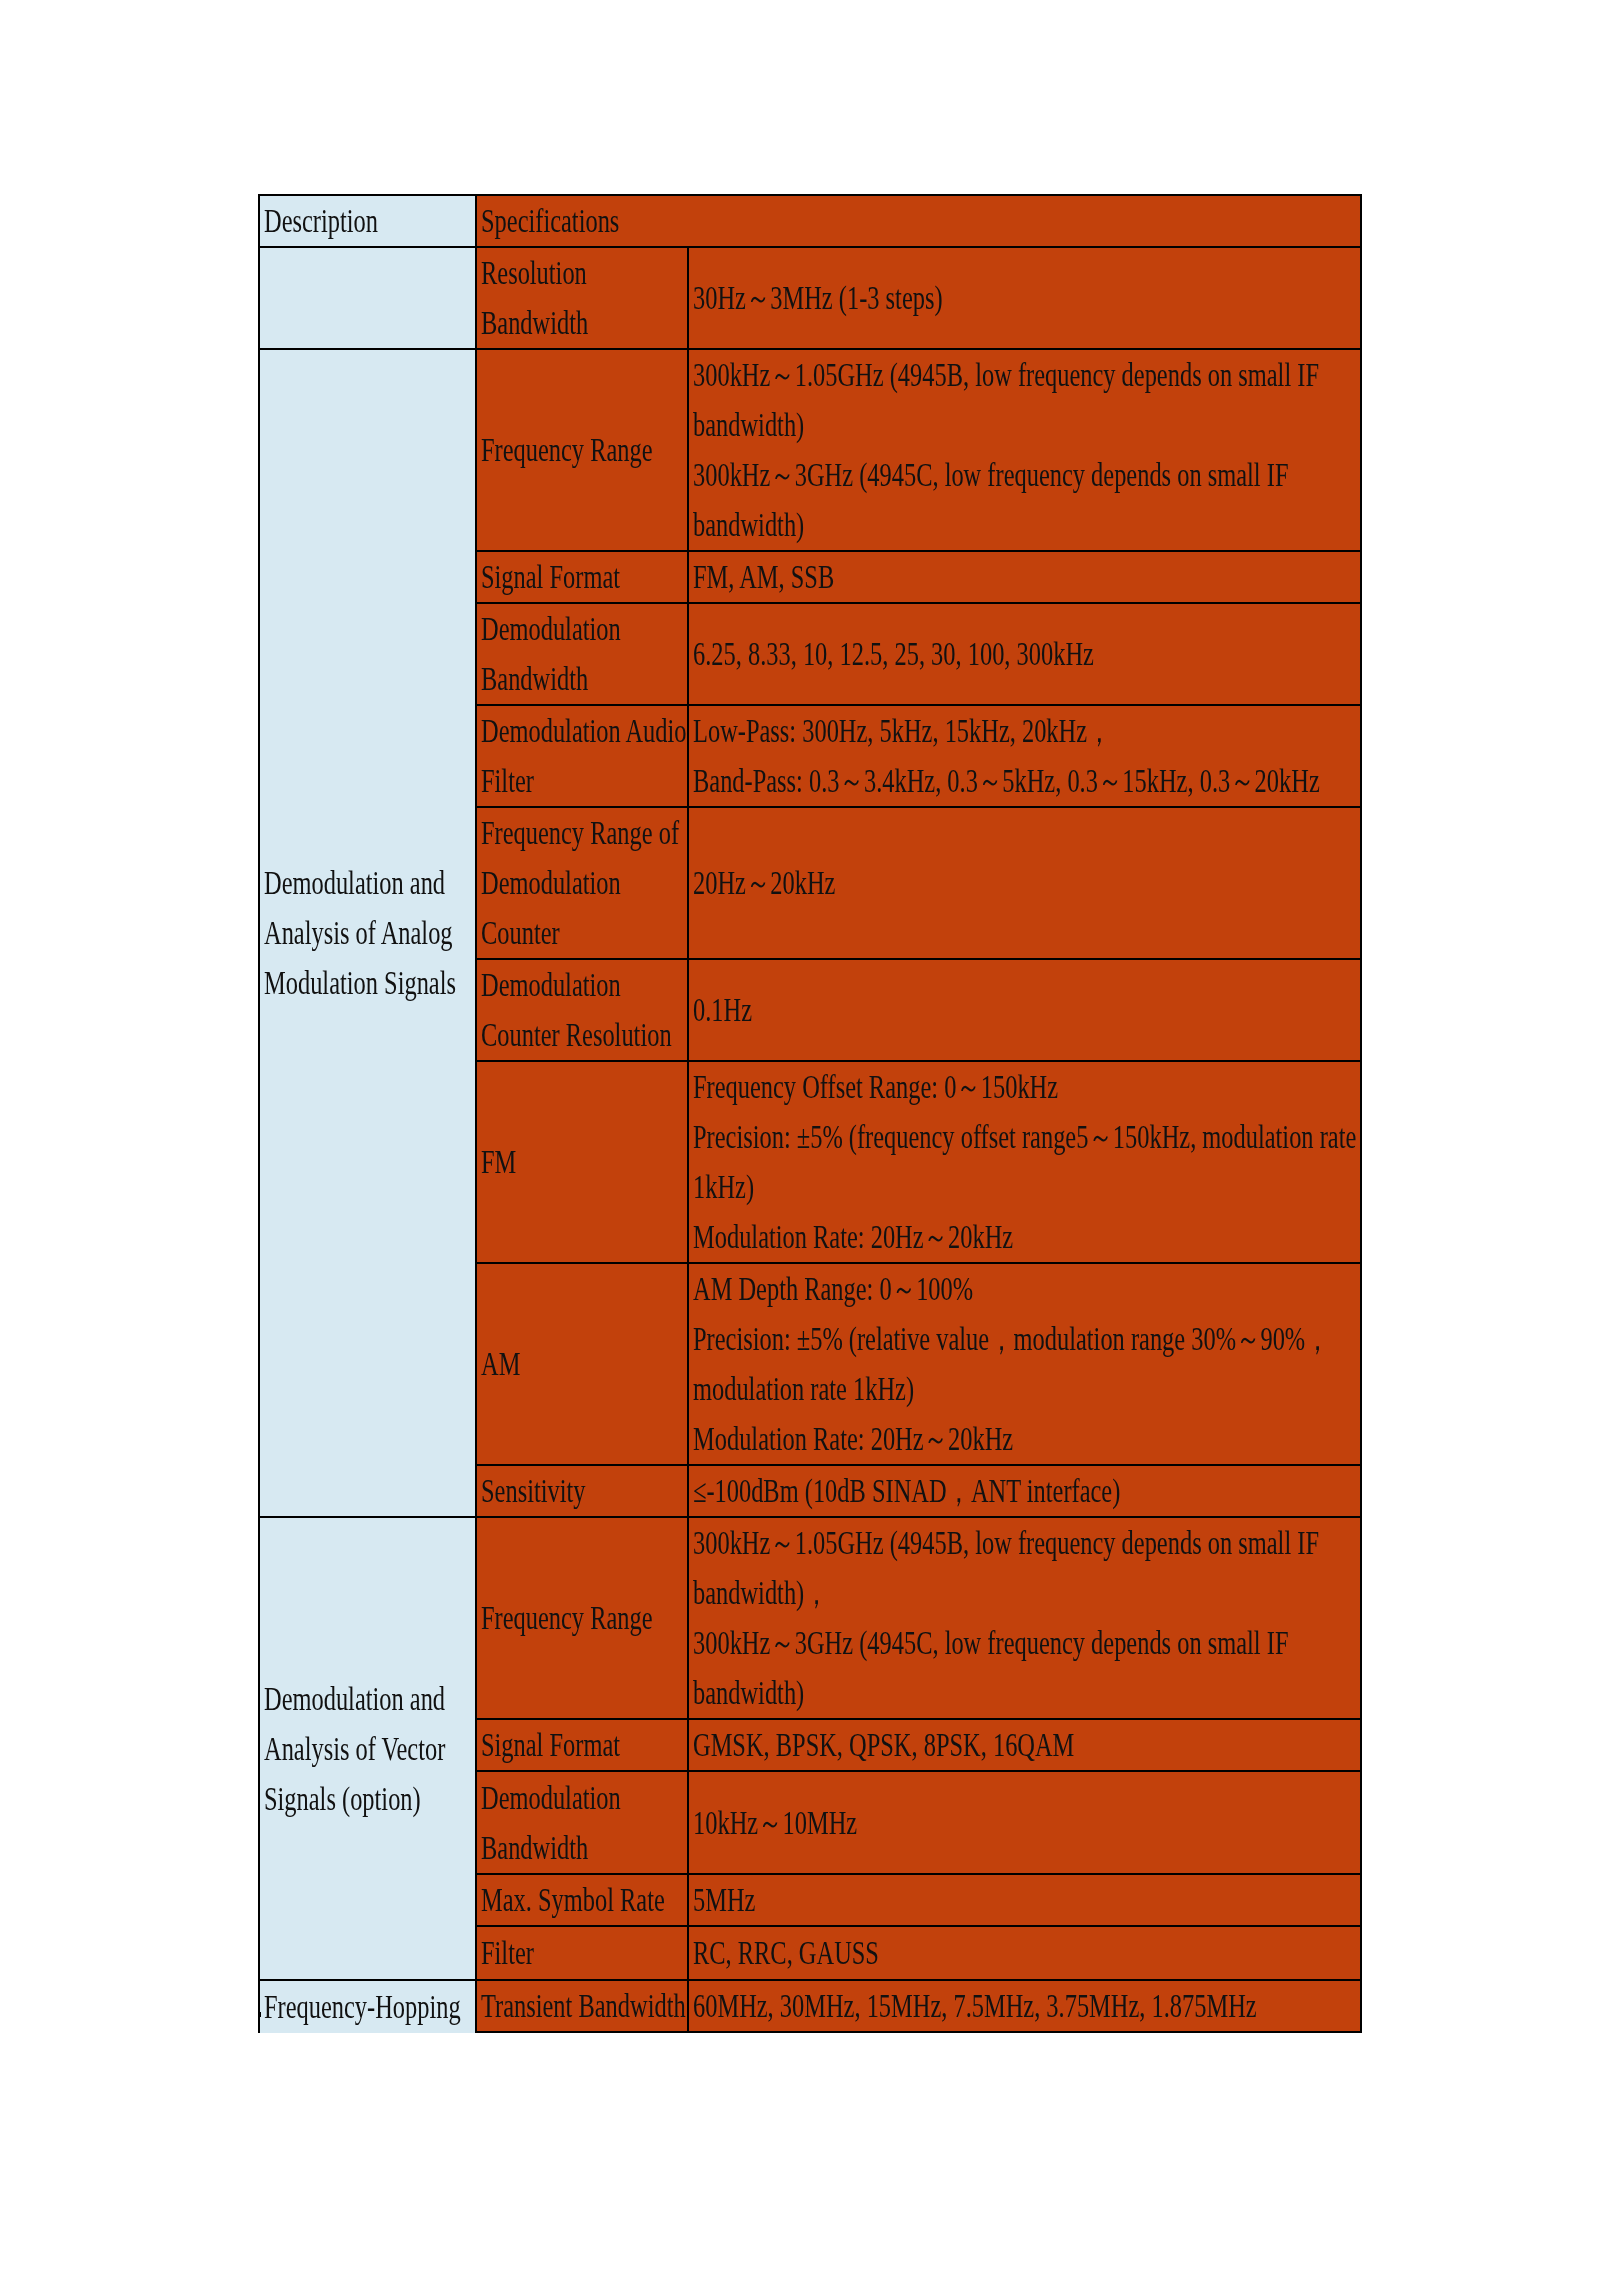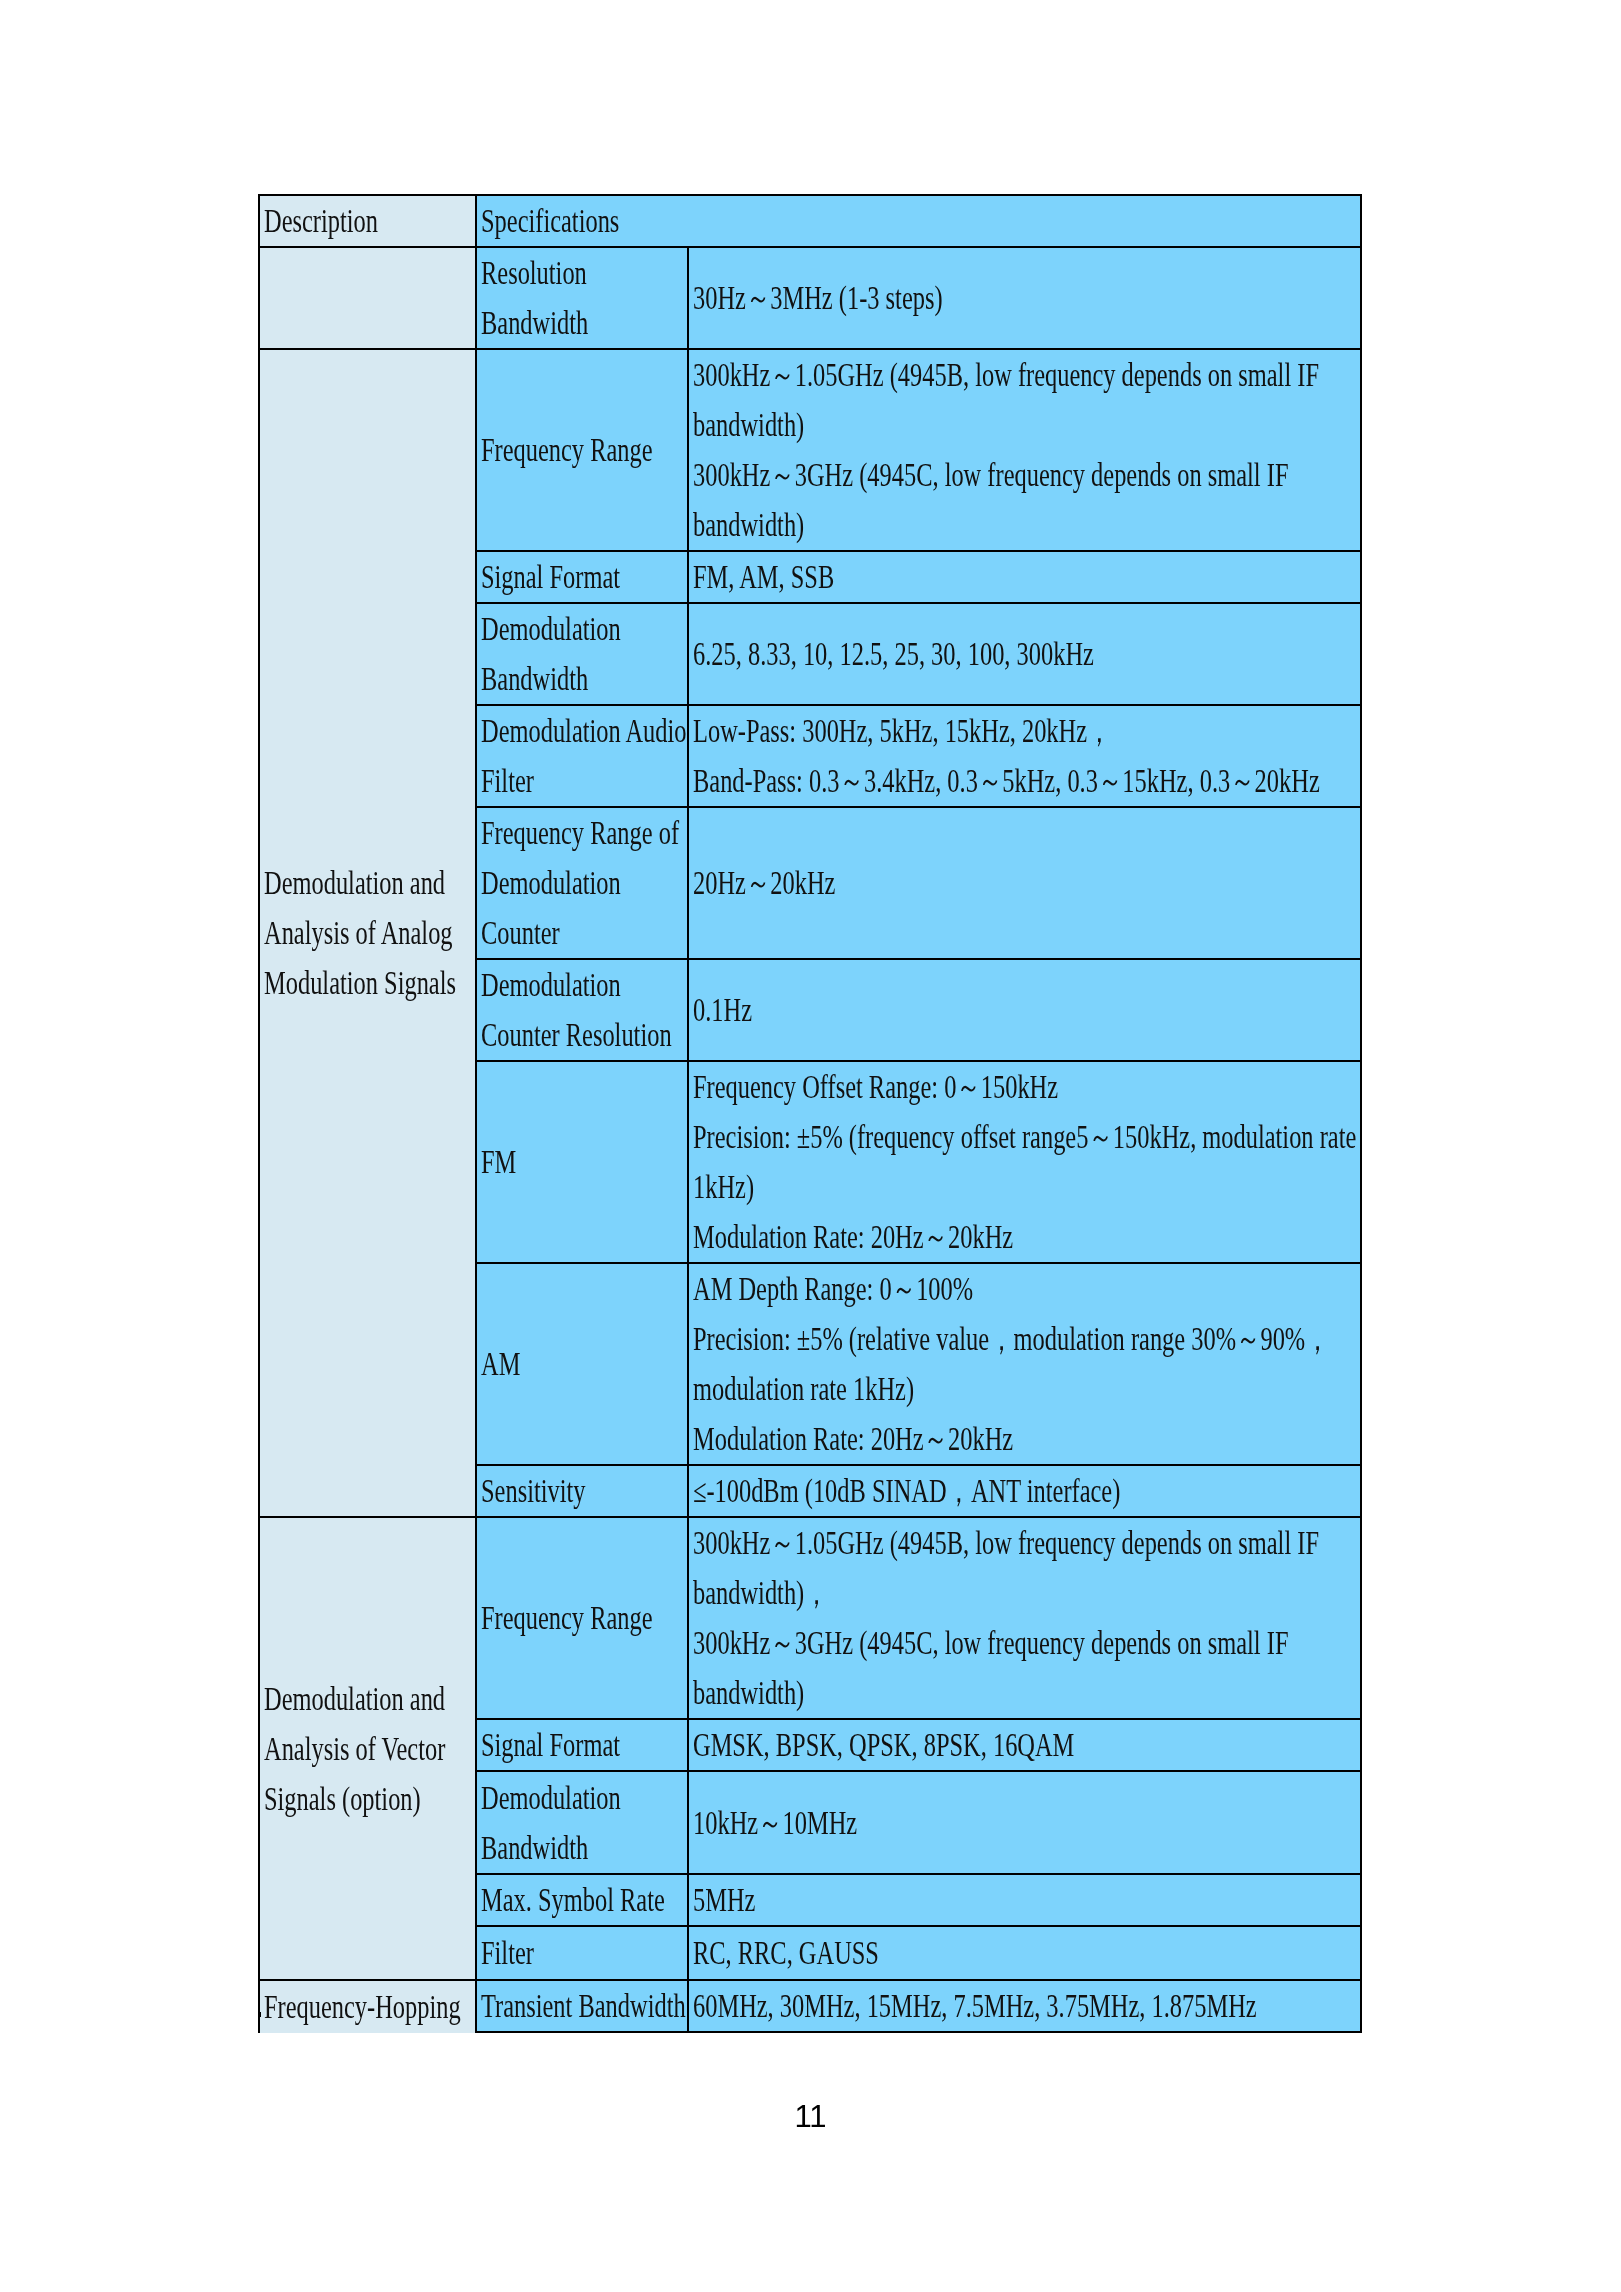--- a/index.html
+++ b/index.html
@@ -23,21 +23,21 @@
     border-spacing: 0;
     border-top: 2.9px solid #000;
     border-left: 2.9px solid #000;
   }
   table.spec td {
     box-sizing: border-box;
     border-right: 2px solid #000;
     border-bottom: 2.9px solid #000;
     vertical-align: middle;
     padding: 0 3.9px;
-    background: #7dd3fc;
+    background: #c2410c;
     overflow: visible;
   }
   table.spec td.outer { border-right-width: 2.9px; }
   table.spec td.desc { background: #d7e9f2; margin-left: 37px; }
   table.spec td.nobb { border-bottom: none; }
   .txt {
     font-size: 33px;
     line-height: 50px;
     white-space: pre;
     transform: scaleX(0.74);
@@ -259,16 +259,15 @@
       <td class="outer">
             <div class="txt">60MHz, 30MHz, 15MHz, 7.5MHz, 3.75MHz, 1.875MHz</div>
           </td>
     </tr>
   </tbody>
     </table>
 
   <div class="tail" style="left:258px; top:2012px; width:2.9px; height:4.9px;"></div>
   <div class="tail" style="left:475px; top:2012px; width:2px; height:4.9px;"></div>
 
-  <div class="page-number">11</div>
 
 </div>
 
 
 </body></html>

